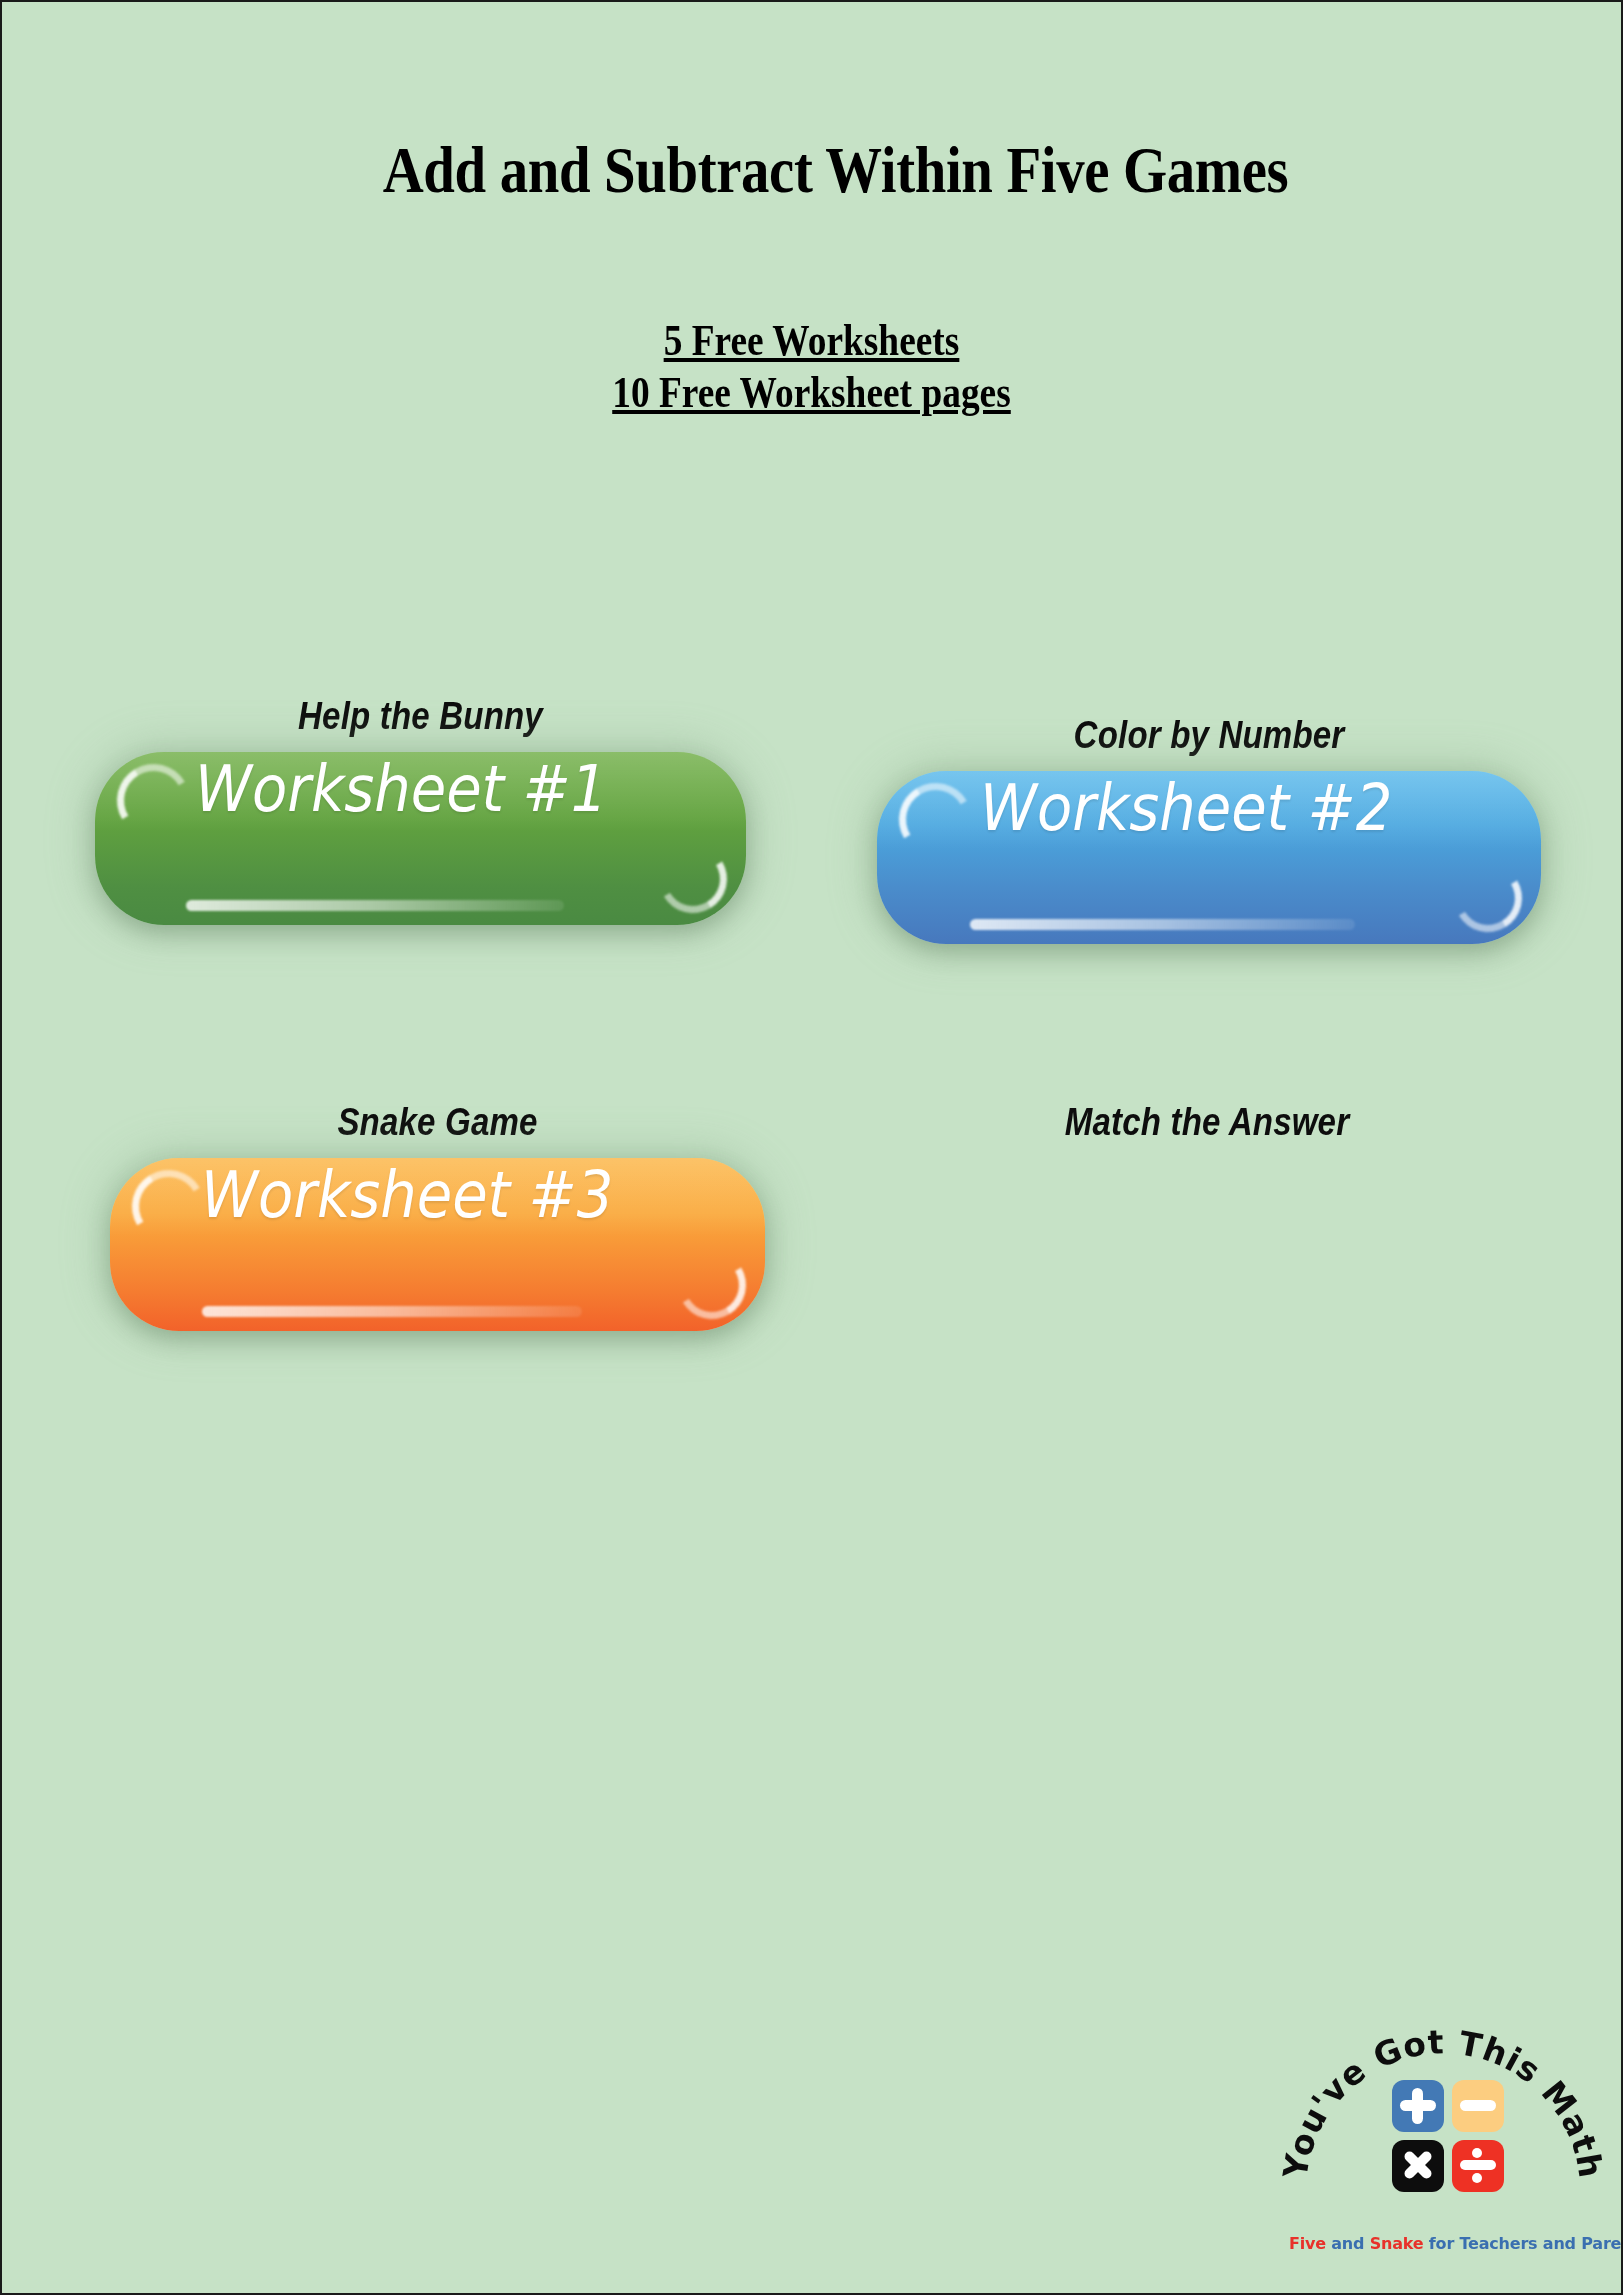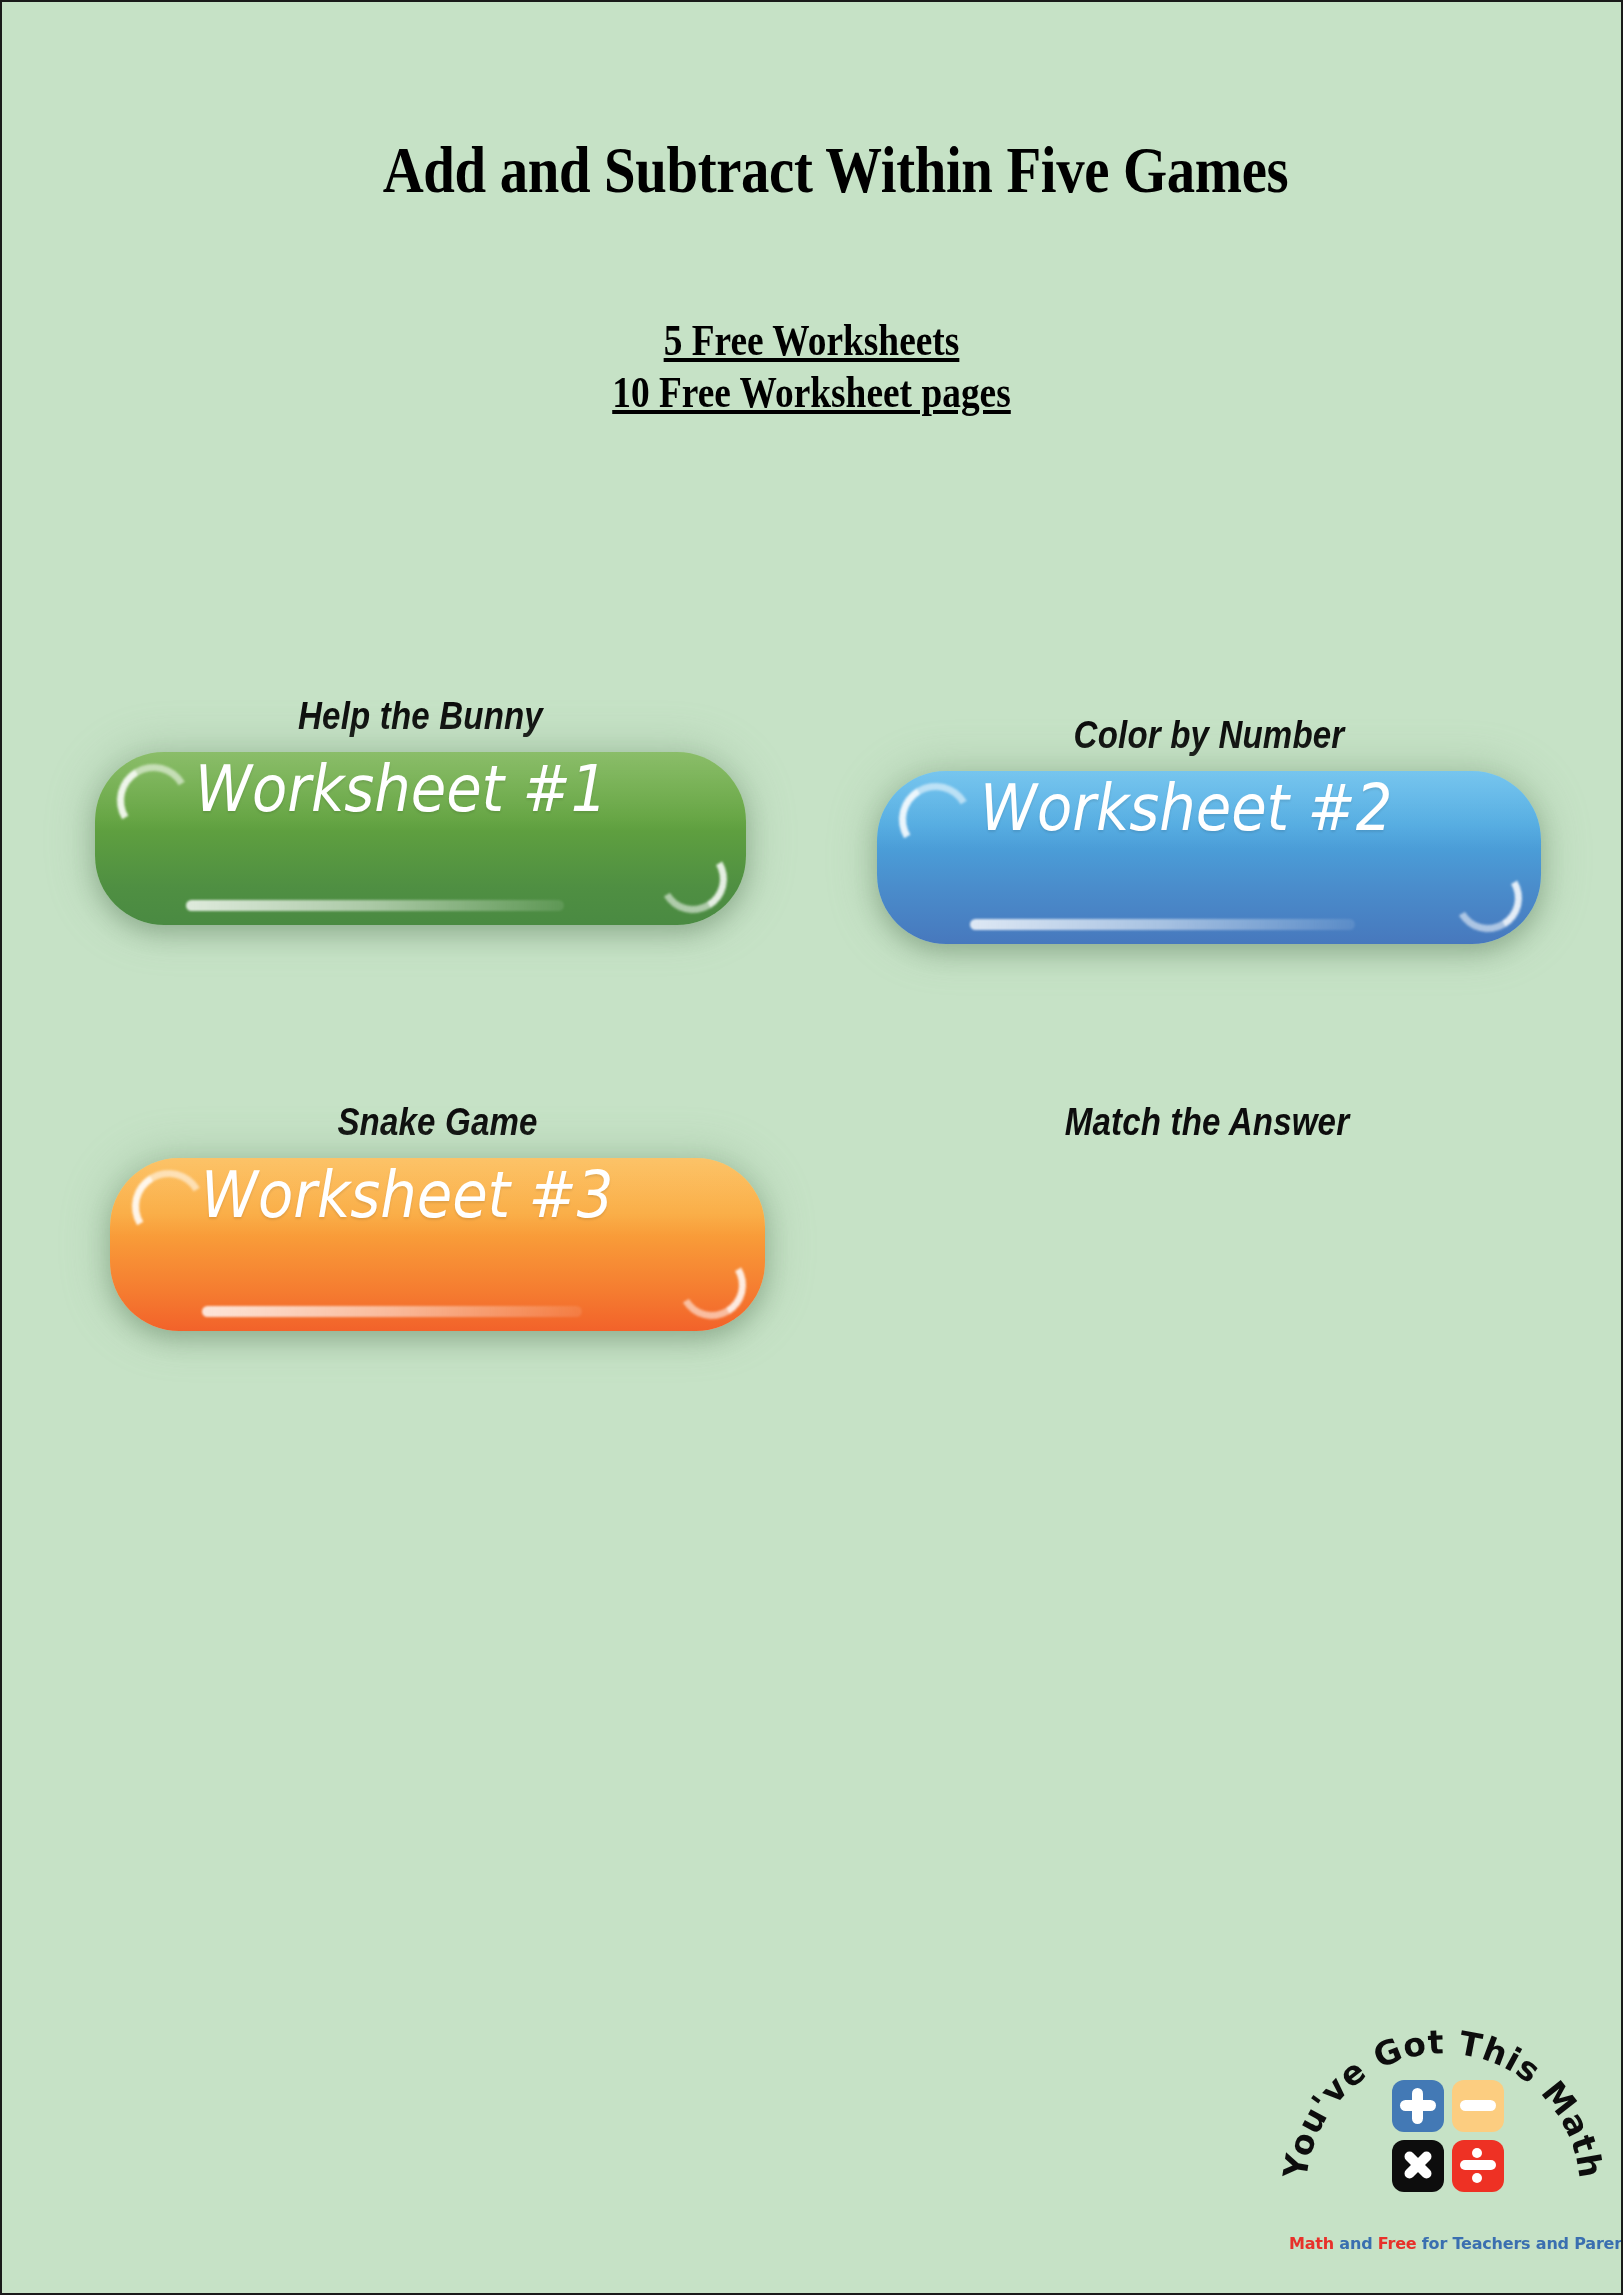--- a/index.html
+++ b/index.html
@@ -283,18 +283,18 @@
       <div class="tile" style="background:#ee3124;">
         <span class="op op-div">
             <i></i>
             <i></i>
             <i></i>
           </span>
       </div>
     </div>
 
     <div id="logo-tagline" style="left:15px; top:272px;">
-      <span style="color:#e8312a;">Math</span><span style="color:#3a6fb0;"> and </span><span style="color:#e8312a;">Free</span><span style="color:#3a6fb0;"> for Teachers and Parents</span>
+      <span style="color:#e8312a;">Five</span><span style="color:#3a6fb0;"> and </span><span style="color:#e8312a;">Snake</span><span style="color:#3a6fb0;"> for Teachers and Parents</span>
     </div>
   </div>
 
 </div>
 
 
 </body></html>

